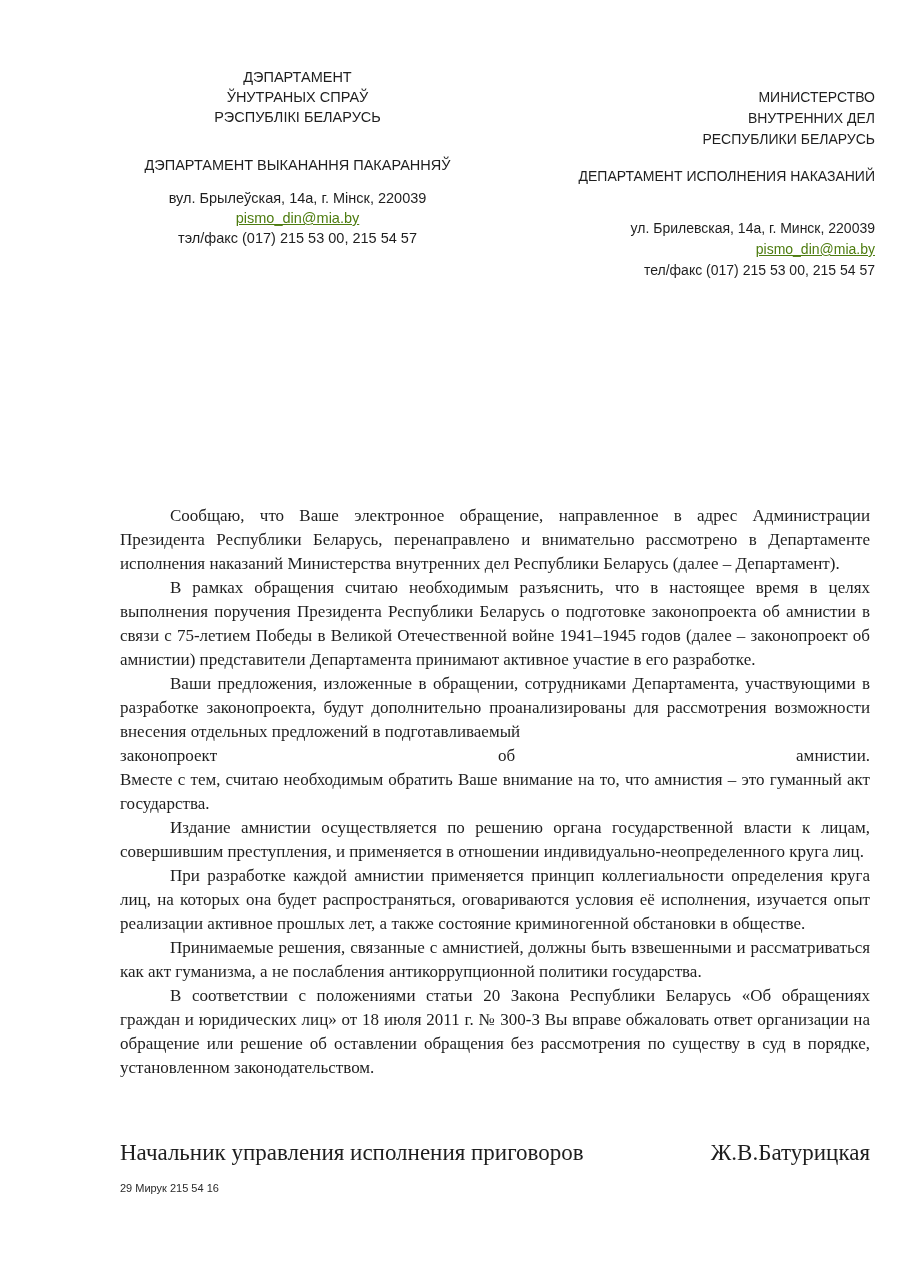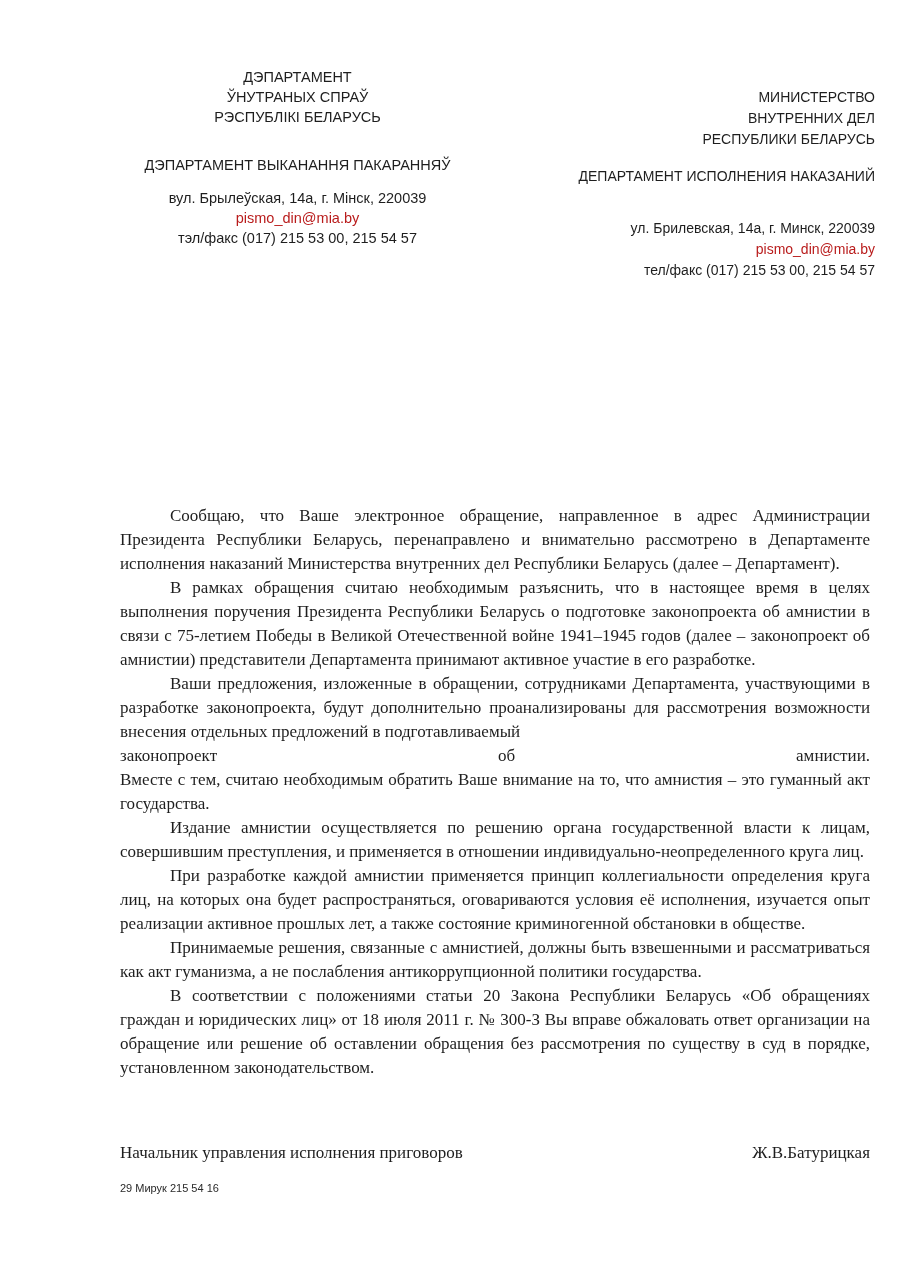--- a/index.html
+++ b/index.html
@@ -36,21 +36,22 @@
     text-align: right;
     font-family: "Liberation Sans", sans-serif;
     font-size: 14px;
     line-height: 21px;
   }
   .letterhead-left .department { margin-top: 28px; }
   .letterhead-left .contact    { margin-top: 13px; }
   .letterhead-right .department { margin-top: 16px; }
   .letterhead-right .contact    { margin-top: 31px; }
   .email-link {
-    color: #b91c1c;
+    color: #4d7c0f;
+    text-decoration: underline;
     cursor: pointer;
   }
 
   
   .ref-block {
     position: absolute;
     left: 130px;
     top: 277px;
     font-size: 16.5px;
     line-height: 22px;
@@ -75,21 +76,21 @@
   }
 
   
   .signature-row {
     position: absolute;
     left: 120px;
     top: 1142px;
     width: 750px;
     display: flex;
     justify-content: space-between;
-    font-size: 17px;
+    font-size: 23px;
     line-height: 22px;
   }
 
   
   .executor-note {
     position: absolute;
     left: 120px;
     top: 1179px;
     font-family: "Liberation Sans", sans-serif;
     font-size: 11px;

